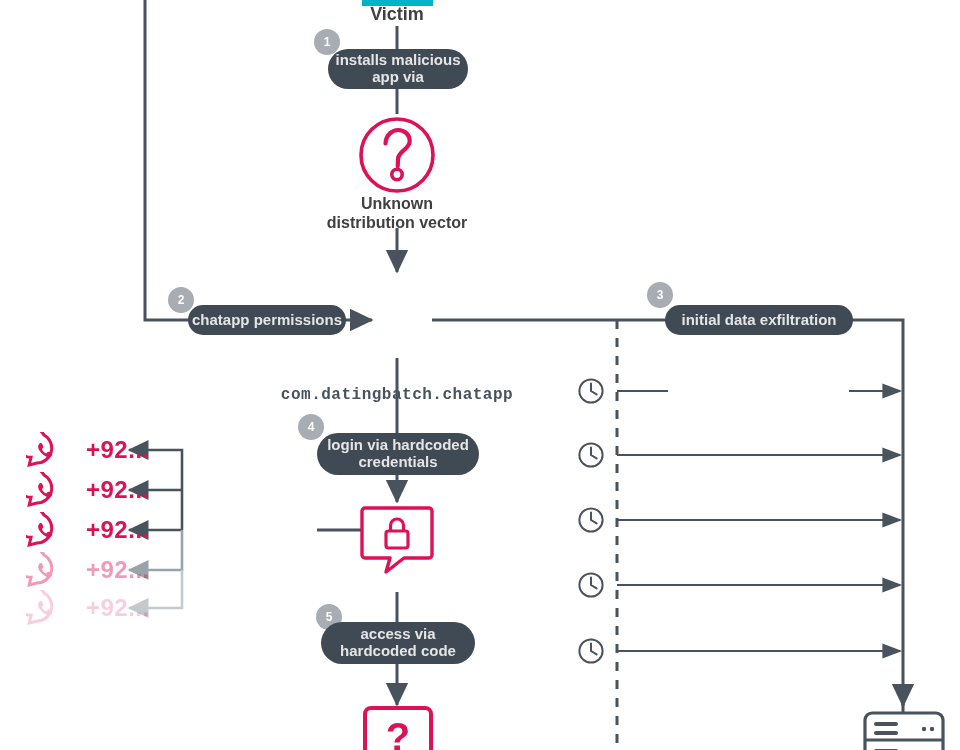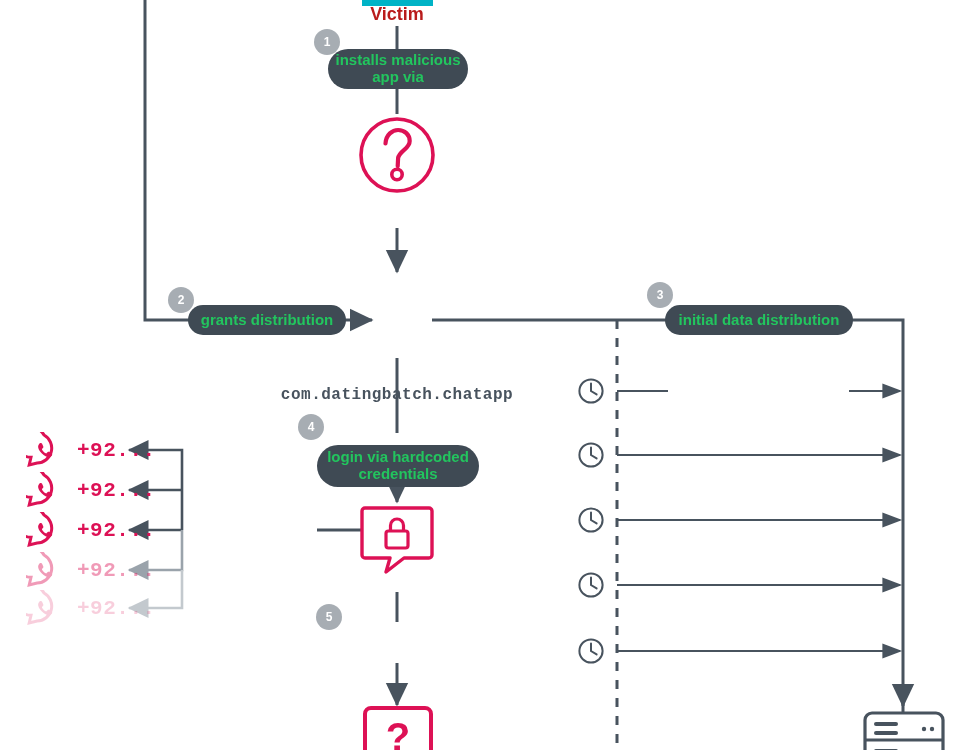--- a/index.html
+++ b/index.html
@@ -9,61 +9,61 @@
     font-family:"Liberation Sans", sans-serif;
     overflow:hidden;
     position:relative;
   }
   #stage{position:absolute;left:0;top:0;width:960px;height:750px;}
   svg.layer{position:absolute;left:0;top:0;width:960px;height:750px;overflow:visible;}
 
   .pill{
     position:absolute;
     background:#3f4a54;
-    color:#22c55e;
+    color:#e5e5e5;
     border-radius:40px;
     font-weight:bold;
     text-align:center;
     display:flex;align-items:center;justify-content:center;
     line-height:1.12;
     white-space:pre-line;
     box-sizing:border-box;
     z-index:5;
   }
   .badge{
     position:absolute;
     width:26px;height:26px;border-radius:50%;
     background:#a7adb3;color:#ffffff;
     font-size:12px;font-weight:bold;
     display:flex;align-items:center;justify-content:center;
     z-index:4;
   }
   .caption{
     position:absolute;
-    color:#b91c1c;
+    color:#404040;
     font-weight:bold;
     text-align:center;
     line-height:1.2;
     white-space:pre-line;
     z-index:5;
   }
   .mono{
     position:absolute;
     color:#48535e;
     font-family:"Liberation Mono", monospace;
     font-weight:bold;
     text-align:center;
     letter-spacing:0.5px;
     z-index:5;
   }
   .ico{position:absolute;z-index:5;}
   .wa-row{position:absolute;display:flex;align-items:center;z-index:5;}
   .wa-num{
-    color:#dd1155;font-weight:bold;font-size:21px;
-    margin-left:15px;letter-spacing:0.5px;font-family:Liberation Mono, monospace;
+    color:#dd1155;font-weight:bold;font-size:24px;
+    margin-left:24px;letter-spacing:0.5px;
   }
   .teal-bar{position:absolute;background:#00b3c6;z-index:3;}
 </style>
 </head>
 <body>
 
 <div id="stage">
 
   <svg class="layer">
     <defs>
@@ -127,20 +127,22 @@
       <path d="M182,570 L182,608 L129,608" stroke="#c3c9ce" marker-end="url(#ahLL)"></path>
     </g>
 
     <line x1="903" y1="690" x2="903" y2="706" stroke="#48535e" stroke-width="3" marker-end="url(#ah)" fill="none"></line>
   </svg>
 
   <div class="teal-bar" style="left:362px;top:0px;width:71px;height:6px;"></div>
 
   <div class="caption" style="left:337px;top:4px;width:120px;font-size:18px;">Victim</div>
 
+  <div class="caption" style="left:297px;top:194px;width:200px;font-size:16px;">Unknown
+distribution vector</div>
 
   <div class="mono" style="left:262px;top:386px;width:270px;font-size:16px;">com.datingbatch.chatapp</div>
 
 
   <div class="ico" style="left:357px;top:114px;width:80px;height:82px;">
     <svg width="80" height="82" viewBox="0 0 80 82">
       <circle cx="40" cy="41" r="36" fill="none" stroke="#dd1155" stroke-width="3.6"></circle>
       <path d="M28.5,29.5 c0.5,-9 7,-13.5 12.6,-13.5 c6.6,0 11.6,4.6 11.6,11 c0,8.2 -10.4,9.6 -11.6,17.2 l-0.4,8" fill="none" stroke="#dd1155" stroke-width="4.2" stroke-linecap="round"></path>
       <circle cx="40" cy="60.5" r="5.2" fill="none" stroke="#dd1155" stroke-width="3.6"></circle>
     </svg>
@@ -250,23 +252,25 @@
 
   <div class="badge" style="left:314px;top:29px;">1</div>
   <div class="badge" style="left:168px;top:287px;">2</div>
   <div class="badge" style="left:647px;top:282px;">3</div>
   <div class="badge" style="left:298px;top:414px;">4</div>
   <div class="badge" style="left:316px;top:604px;">5</div>
 
   <div class="pill" style="left:328px;top:49px;width:140px;height:40px;font-size:15px;">installs malicious
 app via</div>
 
-  <div class="pill" style="left:188px;top:305px;width:158px;height:30px;font-size:15px;">grants distribution</div>
-
-  <div class="pill" style="left:665px;top:305px;width:188px;height:30px;font-size:15px;">initial data distribution</div>
-
-  <div class="pill" style="left:317px;top:433px;width:162px;height:42px;font-size:15px;margin-top:12px;">login via hardcoded
+  <div class="pill" style="left:188px;top:305px;width:158px;height:30px;font-size:15px;">chatapp permissions</div>
+
+  <div class="pill" style="left:665px;top:305px;width:188px;height:30px;font-size:15px;">initial data exfiltration</div>
+
+  <div class="pill" style="left:317px;top:433px;width:162px;height:42px;font-size:15px;">login via hardcoded
 credentials</div>
 
 
 
+  <div class="pill" style="left:321px;top:622px;width:154px;height:42px;font-size:15px;">access via
+hardcoded code</div>
 
 </div>
 
 </body></html>

